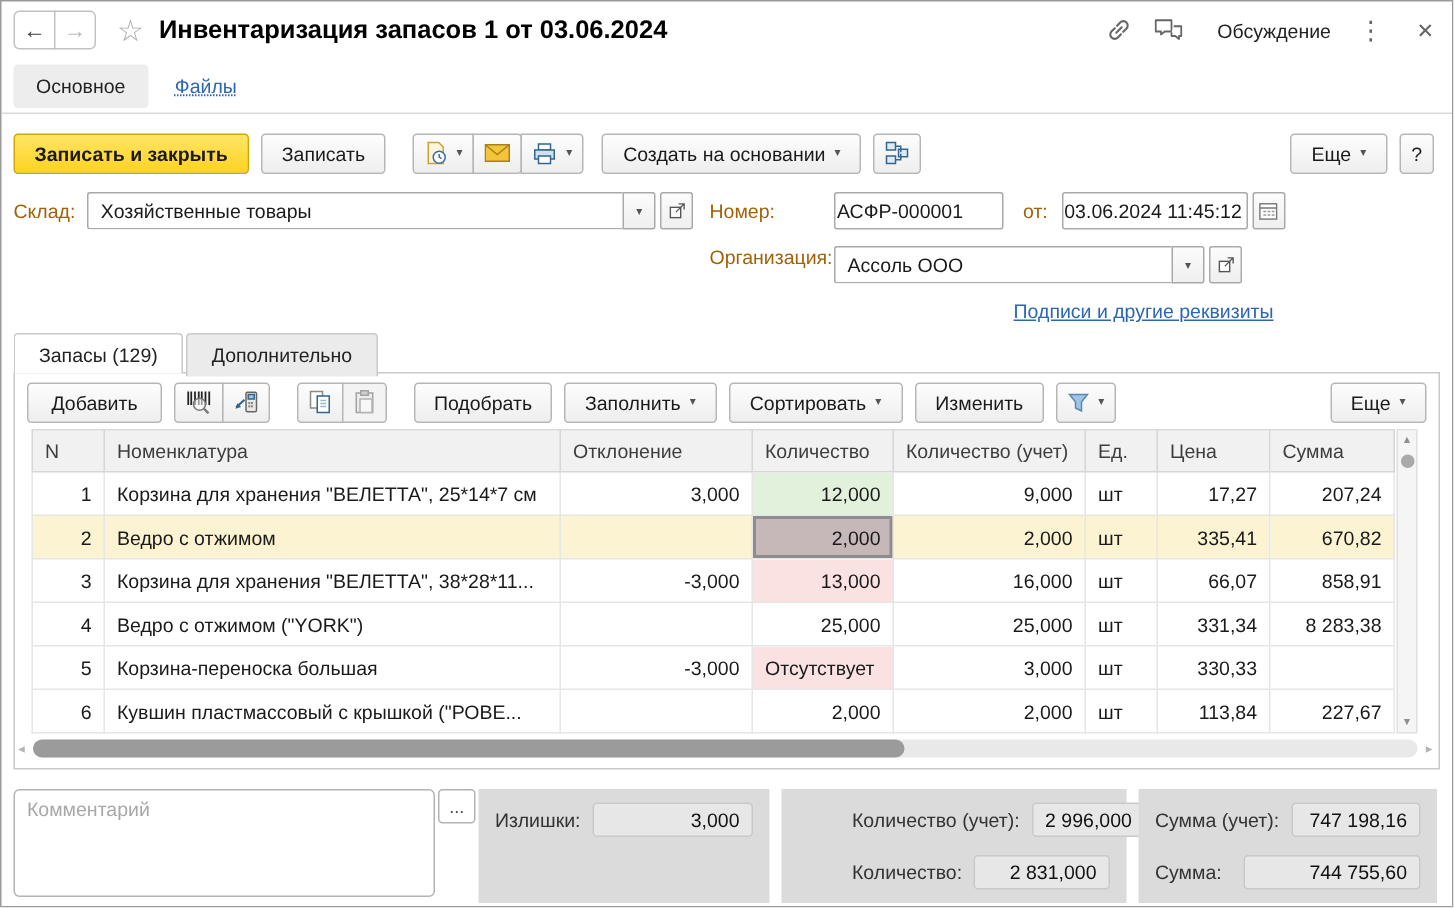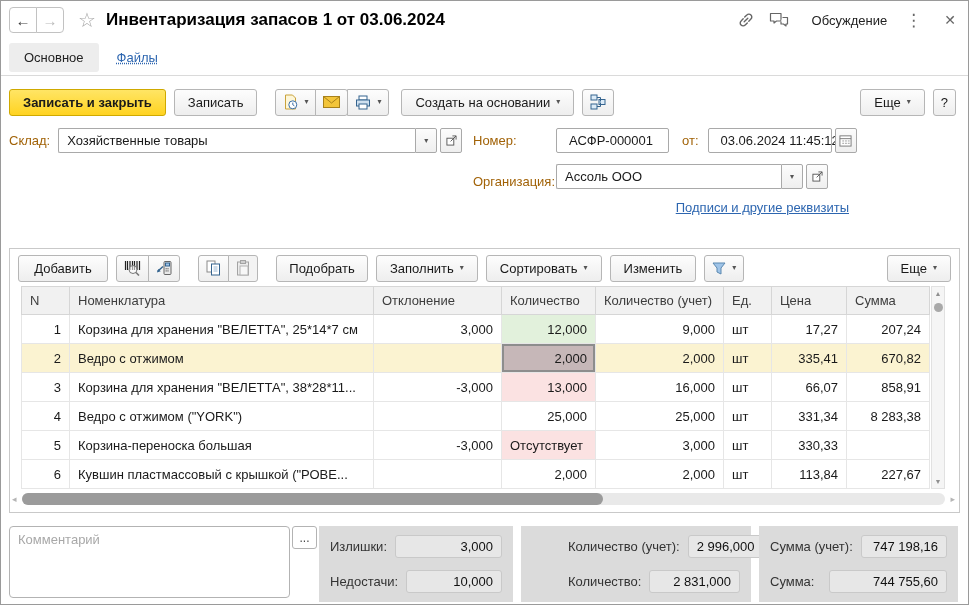--- a/index.html
+++ b/index.html
@@ -38,29 +38,29 @@
   .arr { font-size:8px; color:#555; line-height:1; }
   .grp { display:flex; }
   .grp .btn + .btn { margin-left:-1px; border-radius:0 3px 3px 0; }
   .grp .btn:first-child { border-radius:3px 0 0 3px; }
   .sp8{width:8px}.sp12{width:12px}.sp18{width:18px}
   .flexsp { flex:1; }
 
   
   .formarea { position:absolute; top:122px; left:0; right:0; height:99px; }
   .f-label { color:#a16207; white-space:nowrap; }
-  .inputbox { border:1px solid #a9a9a9; border-radius:2px; height:25px; display:flex; align-items:center; padding:0 12px; background:#fff; white-space:nowrap; }
+  .inputbox { border:1px solid #a9a9a9; border-radius:2px; height:25px; display:flex; align-items:center; padding:0 1px; background:#fff; white-space:nowrap; }
   .combo { display:inline-flex; height:25px; }
   .combo .cval { border:1px solid #a9a9a9; border-right:none; border-radius:2px 0 0 2px; background:#fff; display:flex; align-items:center; padding:0 8px; flex:1; white-space:nowrap; overflow:hidden; }
   .sqbtn { width:22px; height:25px; border:1px solid #a9a9a9; background:linear-gradient(#fcfcfc,#efefef); display:inline-flex; align-items:center; justify-content:center; cursor:pointer; }
   .sqbtn.joined { border-radius:0 2px 2px 0; }
   .sqbtn.sep { border-radius:2px; margin-left:3px; }
   .f-sklad { position:absolute; left:8px; top:5px; display:flex; align-items:center; gap:8px; }
   .f-num   { position:absolute; left:472px; top:5px; display:flex; align-items:center; }
-  .f-org   { position:absolute; left:472px; top:41px; display:flex; align-items:flex-end; }
+  .f-org   { position:absolute; left:472px; top:41px; display:flex; align-items:flex-start; }
   .lnk-details { position:absolute; top:77px; right:119px; color:#2d66b0; text-decoration:underline; cursor:pointer; }
 
   
   .tabs { position:absolute; top:221px; left:8px; display:flex; z-index:3; }
   .tab { padding:6px 16px 7px; background:#ebebeb; border:1px solid #c9c9c9; border-bottom:none; border-radius:3px 3px 0 0; margin-right:2px; color:#222; cursor:pointer; }
   .tab.active { background:#fff; height:27px; margin-bottom:-1px; }
 
   
   .tgroup { position:absolute; top:247px; left:8px; width:951px; height:265px; border:1px solid #c9c9c9; background:#fff; }
   .ttoolbar { display:flex; align-items:center; padding:5px 8px 4px; height:37px; }
@@ -251,20 +251,24 @@
                 <rect x="1" y="3.5" width="7.5" height="7.5" fill="#fff"></rect>
                 <path d="M5 7l6-6M7 1h4v4"></path>
               </svg>
             </span>
         </span>
       </span>
     </div>
     <span class="lnk-details">Подписи и другие реквизиты</span>
   </div>
 
+  <div class="tabs">
+    <span class="tab active">Запасы (129)</span>
+    <span class="tab">Дополнительно</span>
+  </div>
 
   <div class="tgroup">
     <div class="ttoolbar">
       <button class="btn" style="width:90px">Добавить</button>
       <span class="sp8"></span>
       <div class="grp">
         <button class="btn iconbtn">
           <span>
             <svg width="17" height="16" viewBox="0 0 17 16">
                 <path d="M1.5 1v9M3.5 1v9M6 1v9M8.5 1v9M10.5 1v9M13 1v9M15.5 1v9" stroke="#222" stroke-width="1.2"></path>
@@ -448,24 +452,20 @@
     <div class="comment">
       <textarea placeholder="Комментарий" style=""></textarea>
       <button class="morebtn">...</button>
     </div>
 
     <div class="sumbox box1">
       <div class="srow">
         <span class="slabel">Излишки:</span>
         <span class="sval">3,000</span>
       </div>
-      <div class="srow">
-        <span class="slabel">Недостачи:</span>
-        <span class="sval">10,000</span>
-      </div>
     </div>
 
     <div class="sumbox box2">
       <div class="srow">
         <span class="slabel">Количество (учет):</span>
         <span class="sval">2 996,000</span>
       </div>
       <div class="srow">
         <span class="slabel">Количество:</span>
         <span class="sval">2 831,000</span>

